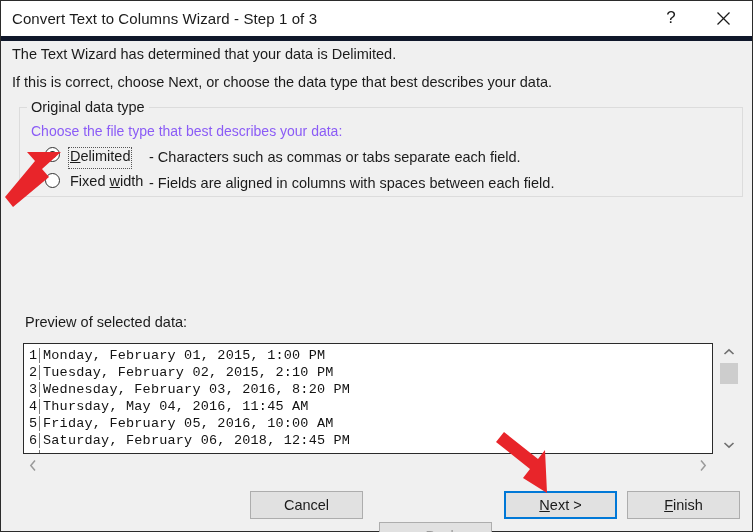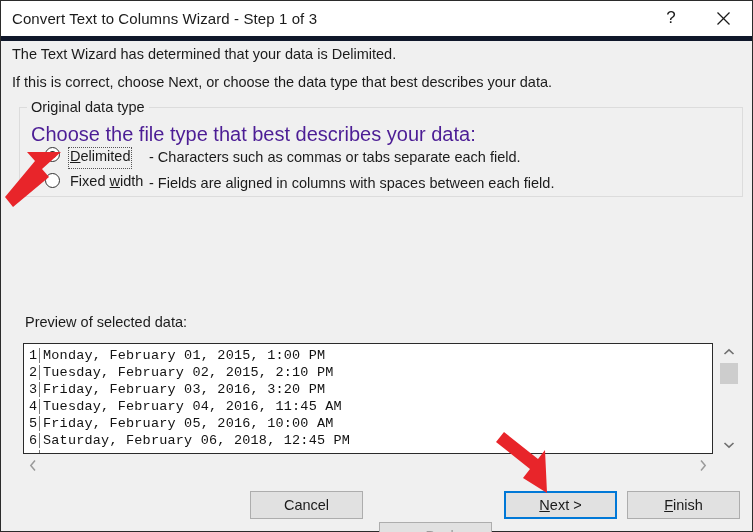--- a/index.html
+++ b/index.html
@@ -88,22 +88,22 @@
     padding: 0 4px;
     background: #f0f0f0;
     font-size: 14.5px;
     color: #1b1b1b;
     white-space: nowrap;
   }
   #choose-label {
     position: absolute;
     left: 30px;
     top: 122px;
-    font-size: 20px;
-    color: #4c1d95;
+    font-size: 14px;
+    color: #8b5cf6;
     white-space: nowrap;
   }
 
   
   .radio-row {
     position: absolute;
     left: 44px;
     height: 22px;
     display: flex;
     white-space: nowrap;
@@ -336,25 +336,25 @@
       <div class="preview-row">
         <span class="row-num">1</span>
         <span class="row-text">Monday, February 01, 2015, 1:00 PM</span>
       </div>
       <div class="preview-row">
         <span class="row-num">2</span>
         <span class="row-text">Tuesday, February 02, 2015, 2:10 PM</span>
       </div>
       <div class="preview-row">
         <span class="row-num">3</span>
-        <span class="row-text">Friday, February 03, 2016, 3:20 PM</span>
+        <span class="row-text">Wednesday, February 03, 2016, 8:20 PM</span>
       </div>
       <div class="preview-row">
         <span class="row-num">4</span>
-        <span class="row-text">Tuesday, February 04, 2016, 11:45 AM</span>
+        <span class="row-text">Thursday, May 04, 2016, 11:45 AM</span>
       </div>
       <div class="preview-row">
         <span class="row-num">5</span>
         <span class="row-text">Friday, February 05, 2016, 10:00 AM</span>
       </div>
       <div class="preview-row">
         <span class="row-num">6</span>
         <span class="row-text">Saturday, February 06, 2018, 12:45 PM</span>
       </div>
       <div class="preview-row" id="preview-row-blank">

